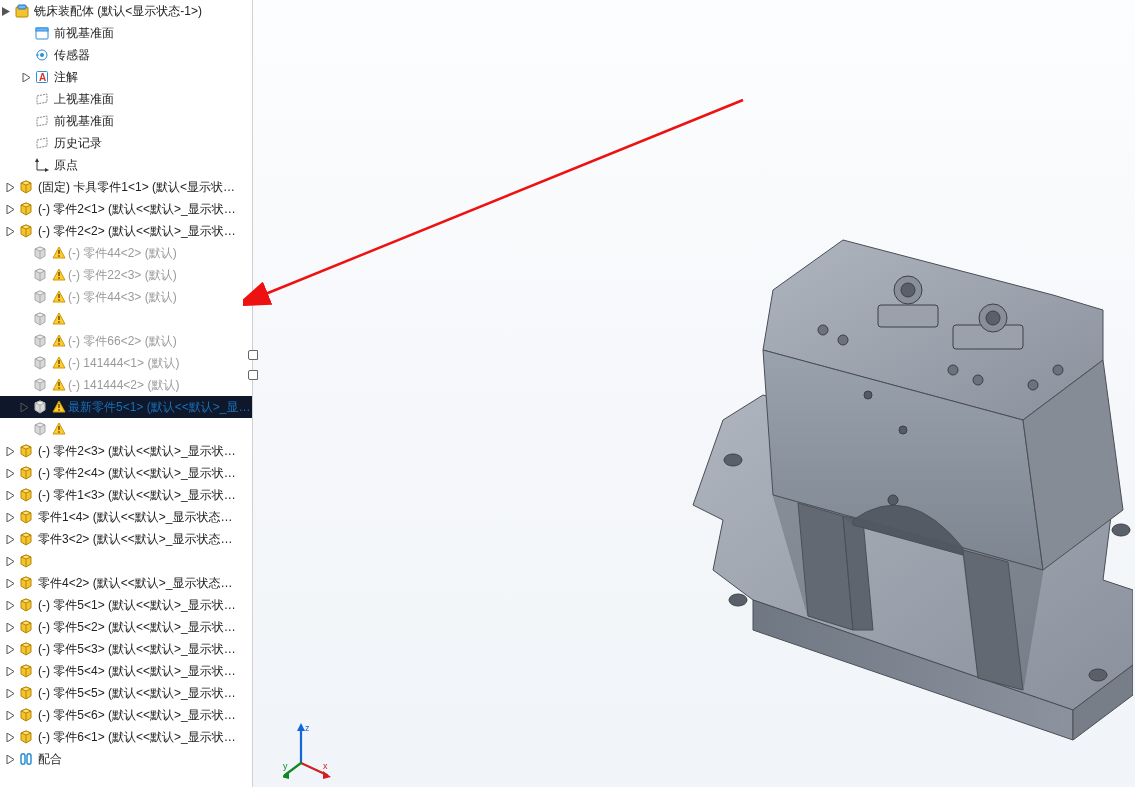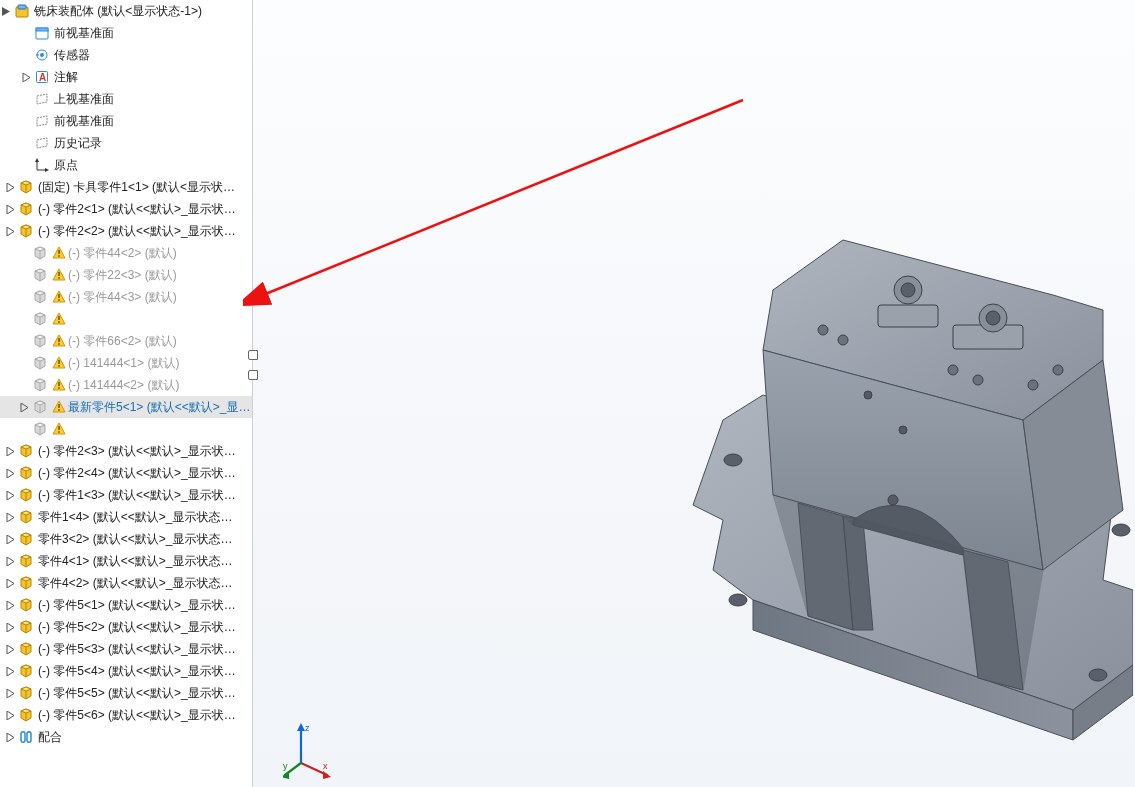--- a/index.html
+++ b/index.html
@@ -1,20 +1,20 @@
 <!DOCTYPE html>
 <html><head>
 <meta charset="utf-8">
 <style>
   html,body{margin:0;padding:0;width:1135px;height:787px;font-family:"Microsoft YaHei","Segoe UI",sans-serif;font-size:12px;background:#fff;overflow:hidden;}
   .app{display:flex;width:100%;height:100%;}
   .tree-panel{width:252px;height:100%;border-right:1px solid #d0d0d0;background:#fff;overflow:hidden;user-select:none;}
   .viewport{flex:1;height:100%;position:relative;background:linear-gradient(180deg,#fcfdfe 0%,#f6f8fb 45%,#f1f4f8 100%);}
   .tree-row{display:flex;align-items:center;height:22px;line-height:22px;white-space:nowrap;overflow:hidden;}
-  .tree-row.selected{background:#e5e5e5;justify-content:space-between;}
+  .tree-row.selected{background:#0f172a;justify-content:space-between;}
   .toggle{width:11px;height:11px;margin:0 2px 0 1px;flex:0 0 11px;display:inline-flex;align-items:center;justify-content:center;}
   .toggle.has svg{display:block;}
   .toggle.none{visibility:hidden;}
   .ic{width:16px;height:16px;margin-right:4px;flex:0 0 16px;display:inline-flex;align-items:center;justify-content:center;}
   .warn{width:14px;height:14px;margin-right:2px;flex:0 0 14px;display:inline-flex;align-items:center;justify-content:center;}
   .label{flex:1;overflow:hidden;text-overflow:clip;color:#222;}
   .label.dim{color:#9a9a9a;}
   .label.sel{color:#1a6fb5;}
   .indent{display:inline-block;}
   .axis-triad{position:absolute;left:30px;bottom:6px;width:48px;height:60px;}
@@ -435,21 +435,20 @@
               <polygon points="1,0 8,4.5 1,9" fill="none" stroke="#555"></polygon>
             </svg>
           </span>
           <span class="ic">
             <svg width="16" height="16">
               <path d="M8 2 L13 4 L13 11 L8 14 L3 11 L3 4 Z" fill="#f4c430" stroke="#b88700"></path>
               <path d="M8 2 L13 4 L8 6 L3 4 Z" fill="#ffe07a" stroke="#b88700"></path>
               <line x1="8" y1="6" x2="8" y2="14" stroke="#b88700"></line>
             </svg>
           </span>
-          <span class="label">零件4&lt;1&gt; (默认&lt;&lt;默认&gt;_显示状态…</span>
         </div>
         <div class="tree-row">
           <span class="indent" style="width:4px"></span>
           <span class="toggle has">
             <svg width="9" height="9">
               <polygon points="1,0 8,4.5 1,9" fill="none" stroke="#555"></polygon>
             </svg>
           </span>
           <span class="ic">
             <svg width="16" height="16">
@@ -548,20 +547,36 @@
             </svg>
           </span>
           <span class="ic">
             <svg width="16" height="16">
               <path d="M8 2 L13 4 L13 11 L8 14 L3 11 L3 4 Z" fill="#f4c430" stroke="#b88700"></path>
               <path d="M8 2 L13 4 L8 6 L3 4 Z" fill="#ffe07a" stroke="#b88700"></path>
               <line x1="8" y1="6" x2="8" y2="14" stroke="#b88700"></line>
             </svg>
           </span>
           <span class="label">(-) 零件5&lt;6&gt; (默认&lt;&lt;默认&gt;_显示状…</span>
+        </div>
+        <div class="tree-row">
+          <span class="indent" style="width:4px"></span>
+          <span class="toggle has">
+            <svg width="9" height="9">
+              <polygon points="1,0 8,4.5 1,9" fill="none" stroke="#555"></polygon>
+            </svg>
+          </span>
+          <span class="ic">
+            <svg width="16" height="16">
+              <path d="M8 2 L13 4 L13 11 L8 14 L3 11 L3 4 Z" fill="#f4c430" stroke="#b88700"></path>
+              <path d="M8 2 L13 4 L8 6 L3 4 Z" fill="#ffe07a" stroke="#b88700"></path>
+              <line x1="8" y1="6" x2="8" y2="14" stroke="#b88700"></line>
+            </svg>
+          </span>
+          <span class="label">(-) 零件6&lt;1&gt; (默认&lt;&lt;默认&gt;_显示状…</span>
         </div>
       </div>
 
     <div class="tree-row">
       <span class="indent" style="width:4px"></span>
       <span class="toggle has">
         <svg width="9" height="9">
             <polygon points="1,0 8,4.5 1,9" fill="none" stroke="#555"></polygon>
           </svg>
       </span>

